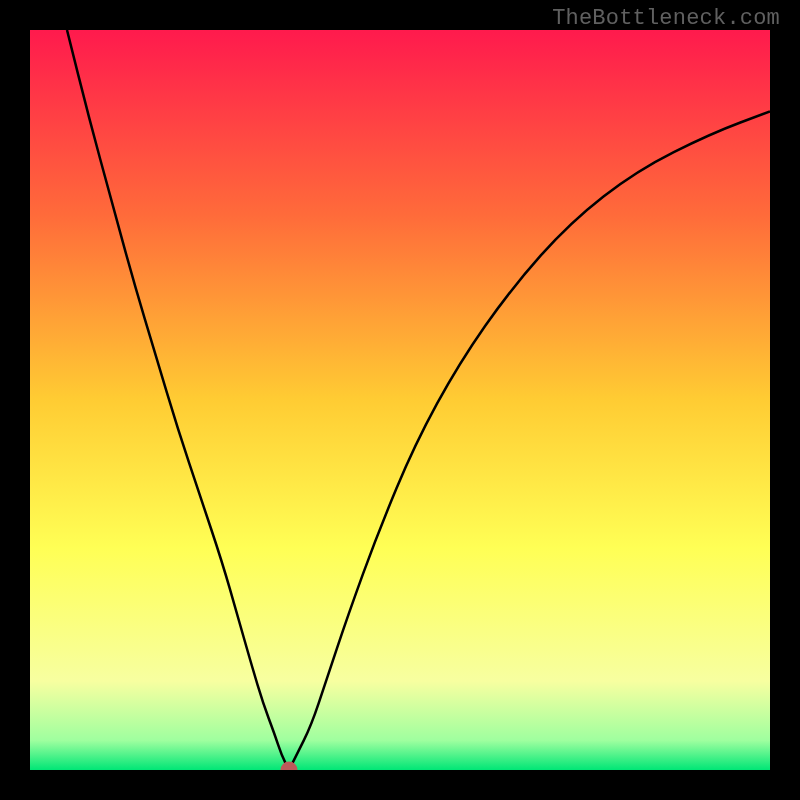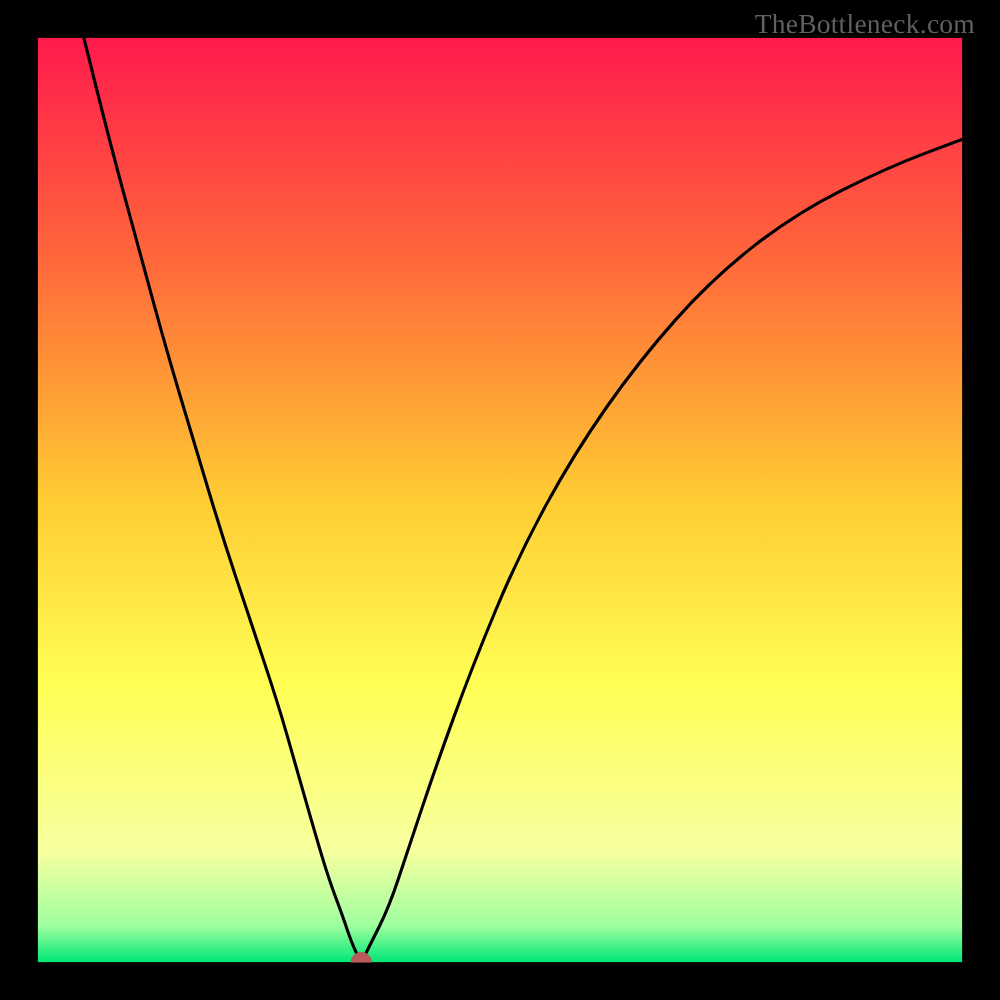--- a/index.html
+++ b/index.html
@@ -7,21 +7,21 @@
   .frame {
     position: relative;
     width: 800px;
     height: 800px;
     background: #000000;
   }
   .watermark {
     position: absolute;
     top: 6px;
     right: 20px;
-    font-family: Liberation Serif, serif;
+    font-family: Liberation Mono, monospace;
     font-size: 22px;
     color: #606060;
     letter-spacing: 0.2px;
     font-weight: 500;
     z-index: 10;
   }
   .plot-area {
     position: absolute;
     top: 30px;
     left: 30px;

